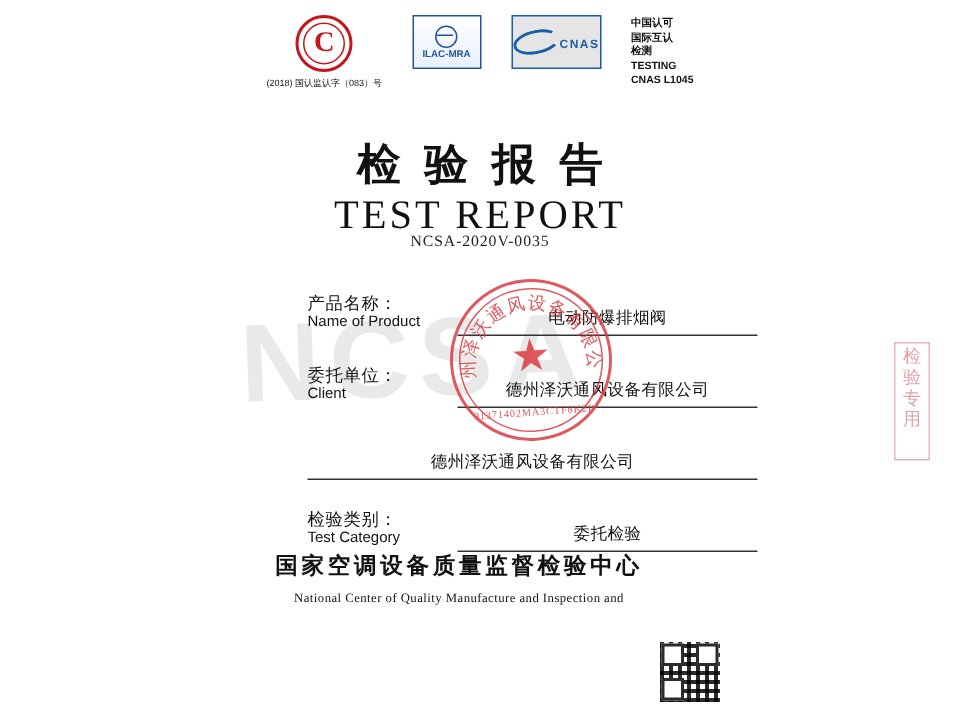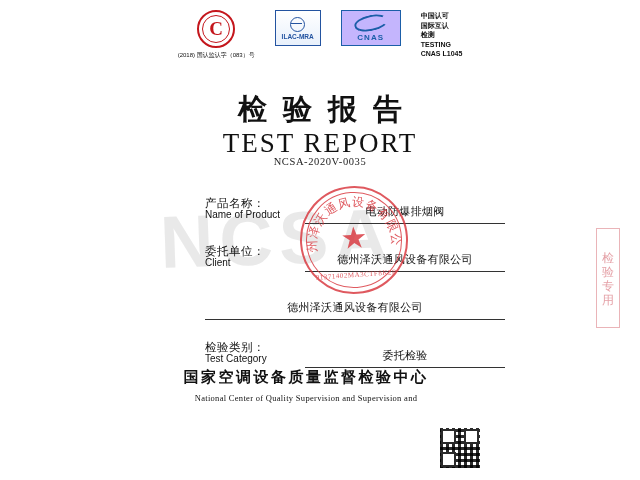--- a/index.html
+++ b/index.html
@@ -141,24 +141,24 @@
     color: #2353a0;
     margin-top: 1px;
   }
 
   
   .cnas-badge {
     width: 58px;
     height: 34px;
     border: 1px solid #1b5ea8;
     display: flex;
-    flex-direction: column;
+    flex-direction: row;
     align-items: center;
     justify-content: center;
-    background: #c4b5fd;
+    background: #e5e5e5;
   }
   .cnas-swoosh {
     width: 30px;
     height: 12px;
     border: 2px solid #1b5ea8;
     border-radius: 50%;
     border-right-color: transparent;
     transform: rotate(-12deg);
   }
   .cnas-word {
@@ -353,21 +353,21 @@
     position: absolute;
     right: 20px;
     top: 228px;
     width: 22px;
     height: 76px;
     border: 1px solid #e7a8ac;
     color: #e09097;
     font-size: 12px;
     line-height: 14px;
     text-align: center;
-    padding-top: 22px;
+    padding-top: 1px;
     opacity: 0.85;
   }
 
   
   .qr {
     position: absolute;
     left: 440px;
     top: 428px;
     width: 40px;
     height: 40px;
@@ -469,21 +469,21 @@
     </svg>
     <div class="stamp-star">★</div>
     <div class="stamp-bottom">91371402MA3CTF8K2B</div>
   </div>
 
   <div class="side-seal">检验专用</div>
 
   <div class="footer">
     <div class="footer-cn">国家空调设备质量监督检验中心</div>
     <div class="footer-en">
-      <div>National Center of Quality Supervision and Supervision and</div>
+      <div>National Center of Quality Manufacture and Inspection and</div>
     </div>
   </div>
 
   <div class="qr">
     <div class="qr-eye tl"></div>
     <div class="qr-eye tr"></div>
     <div class="qr-eye bl"></div>
   </div>
 
 </div>

